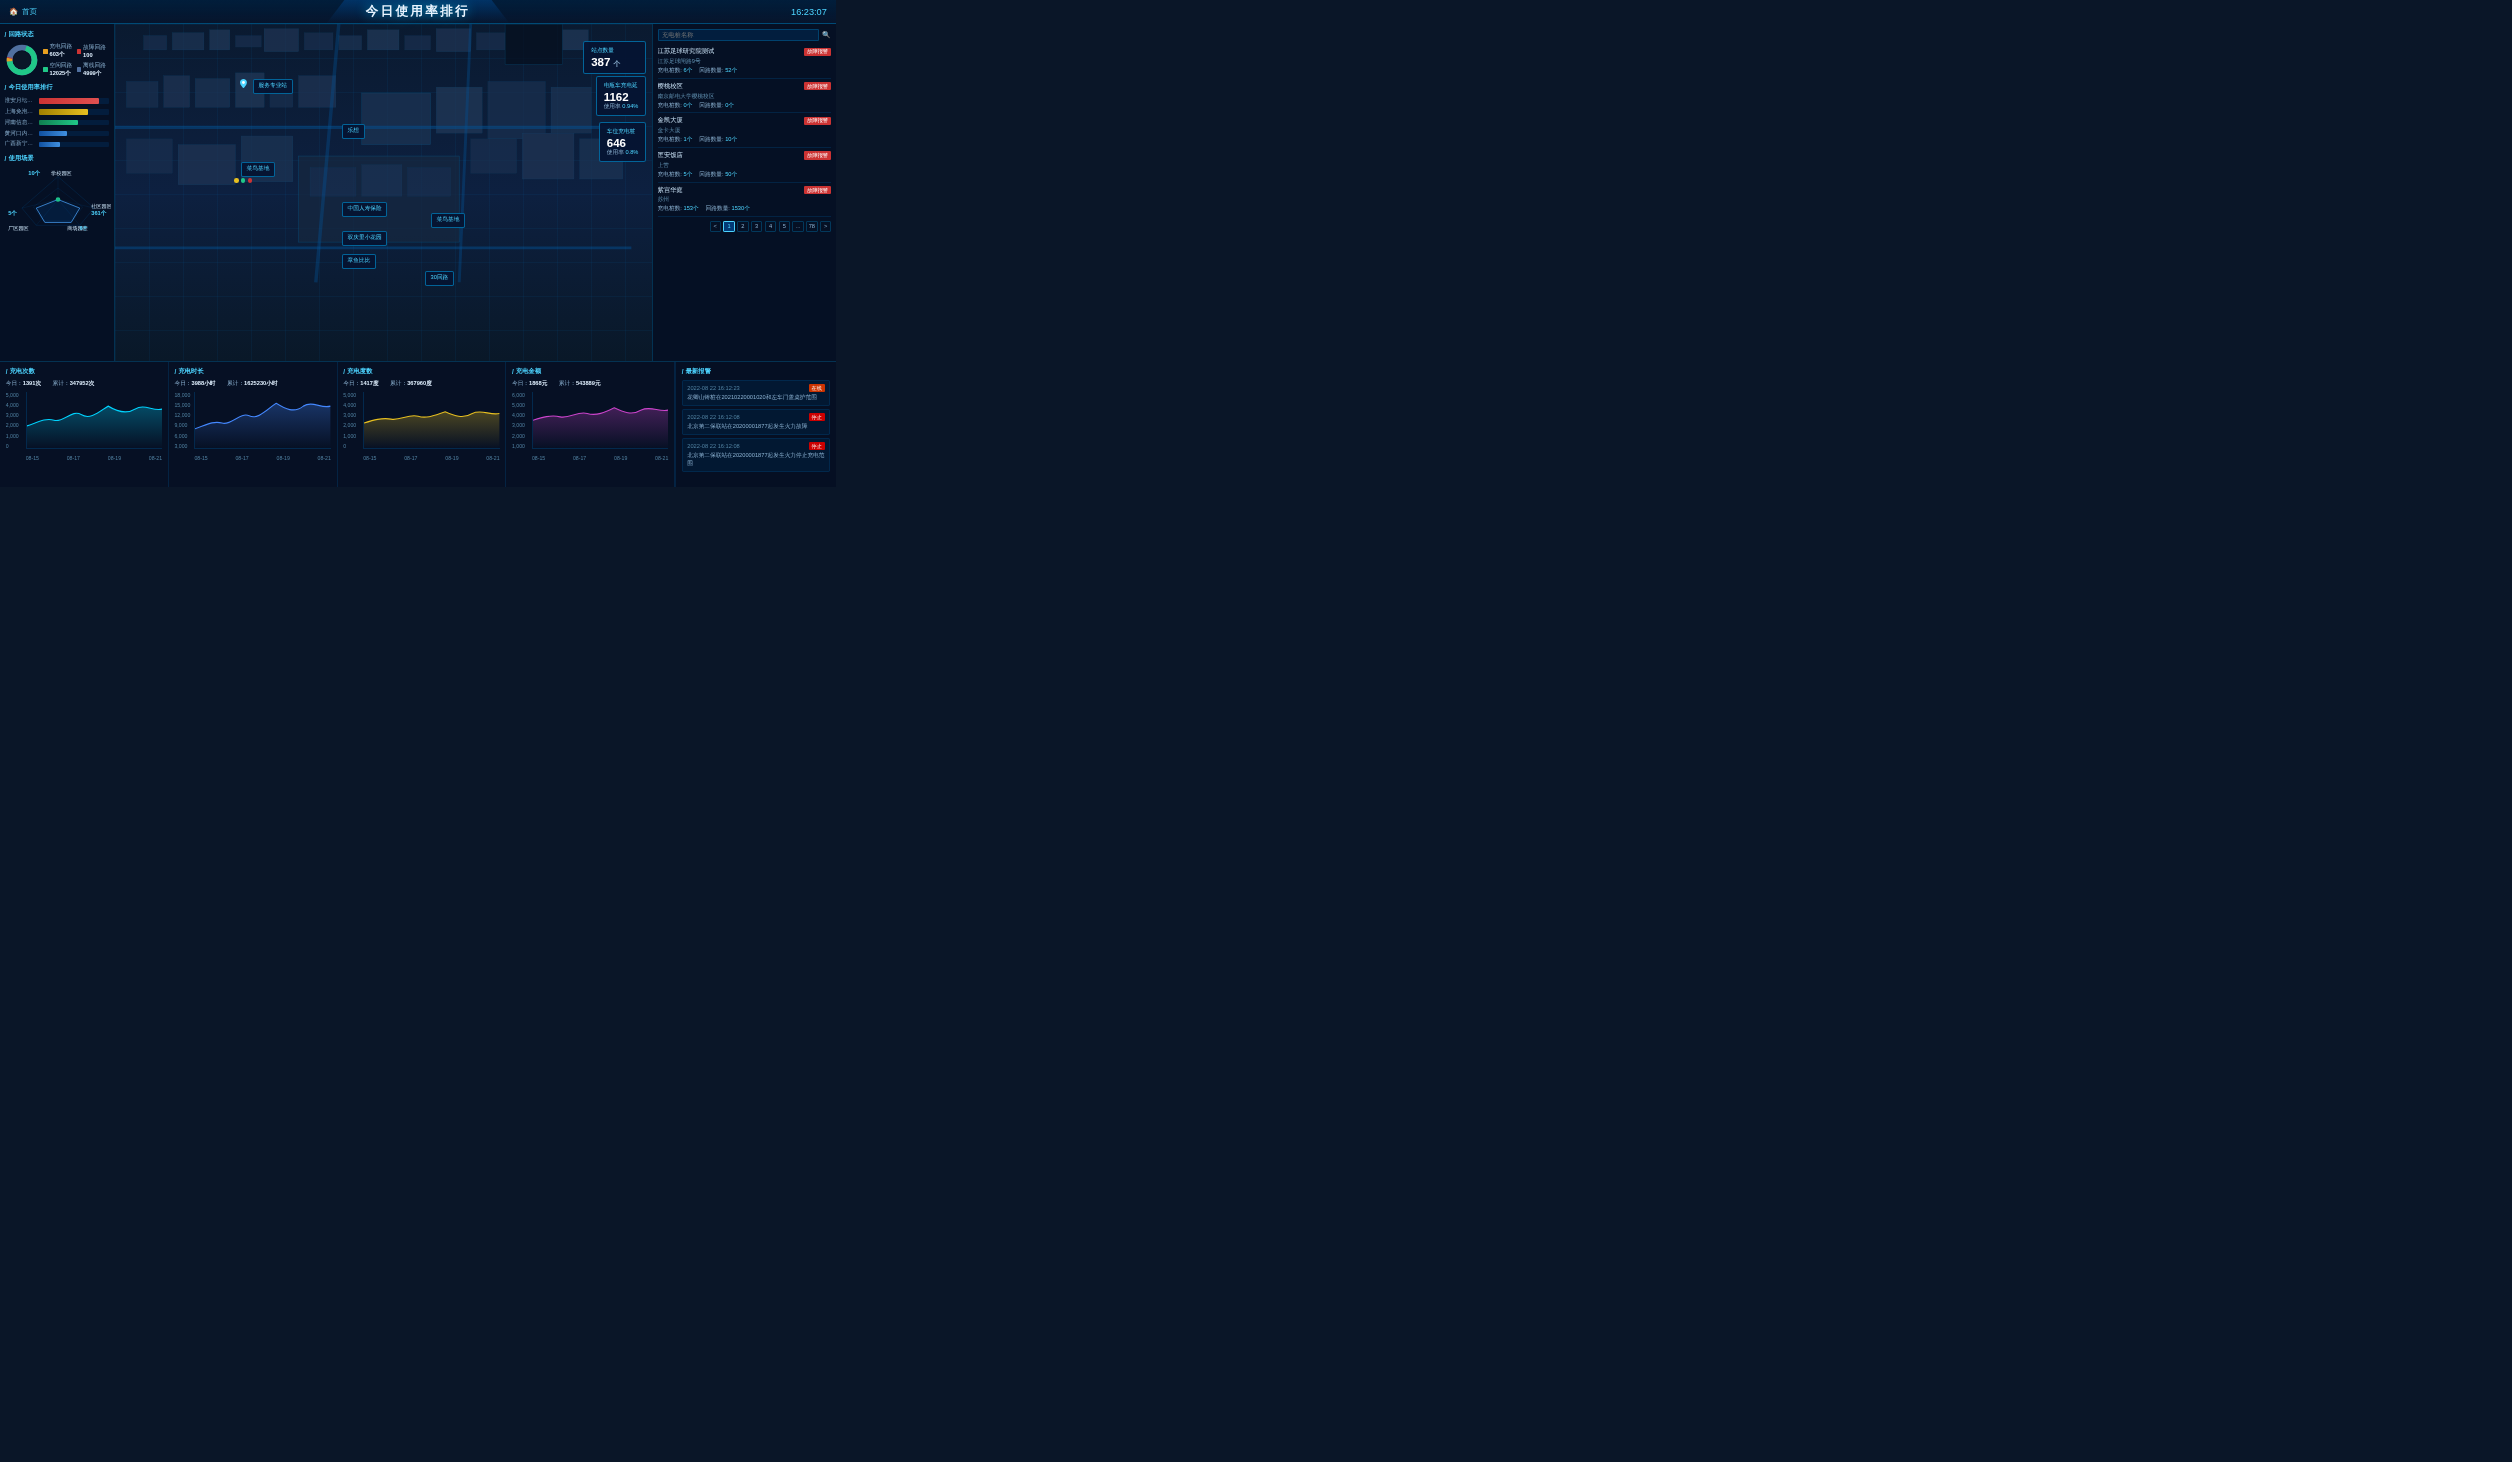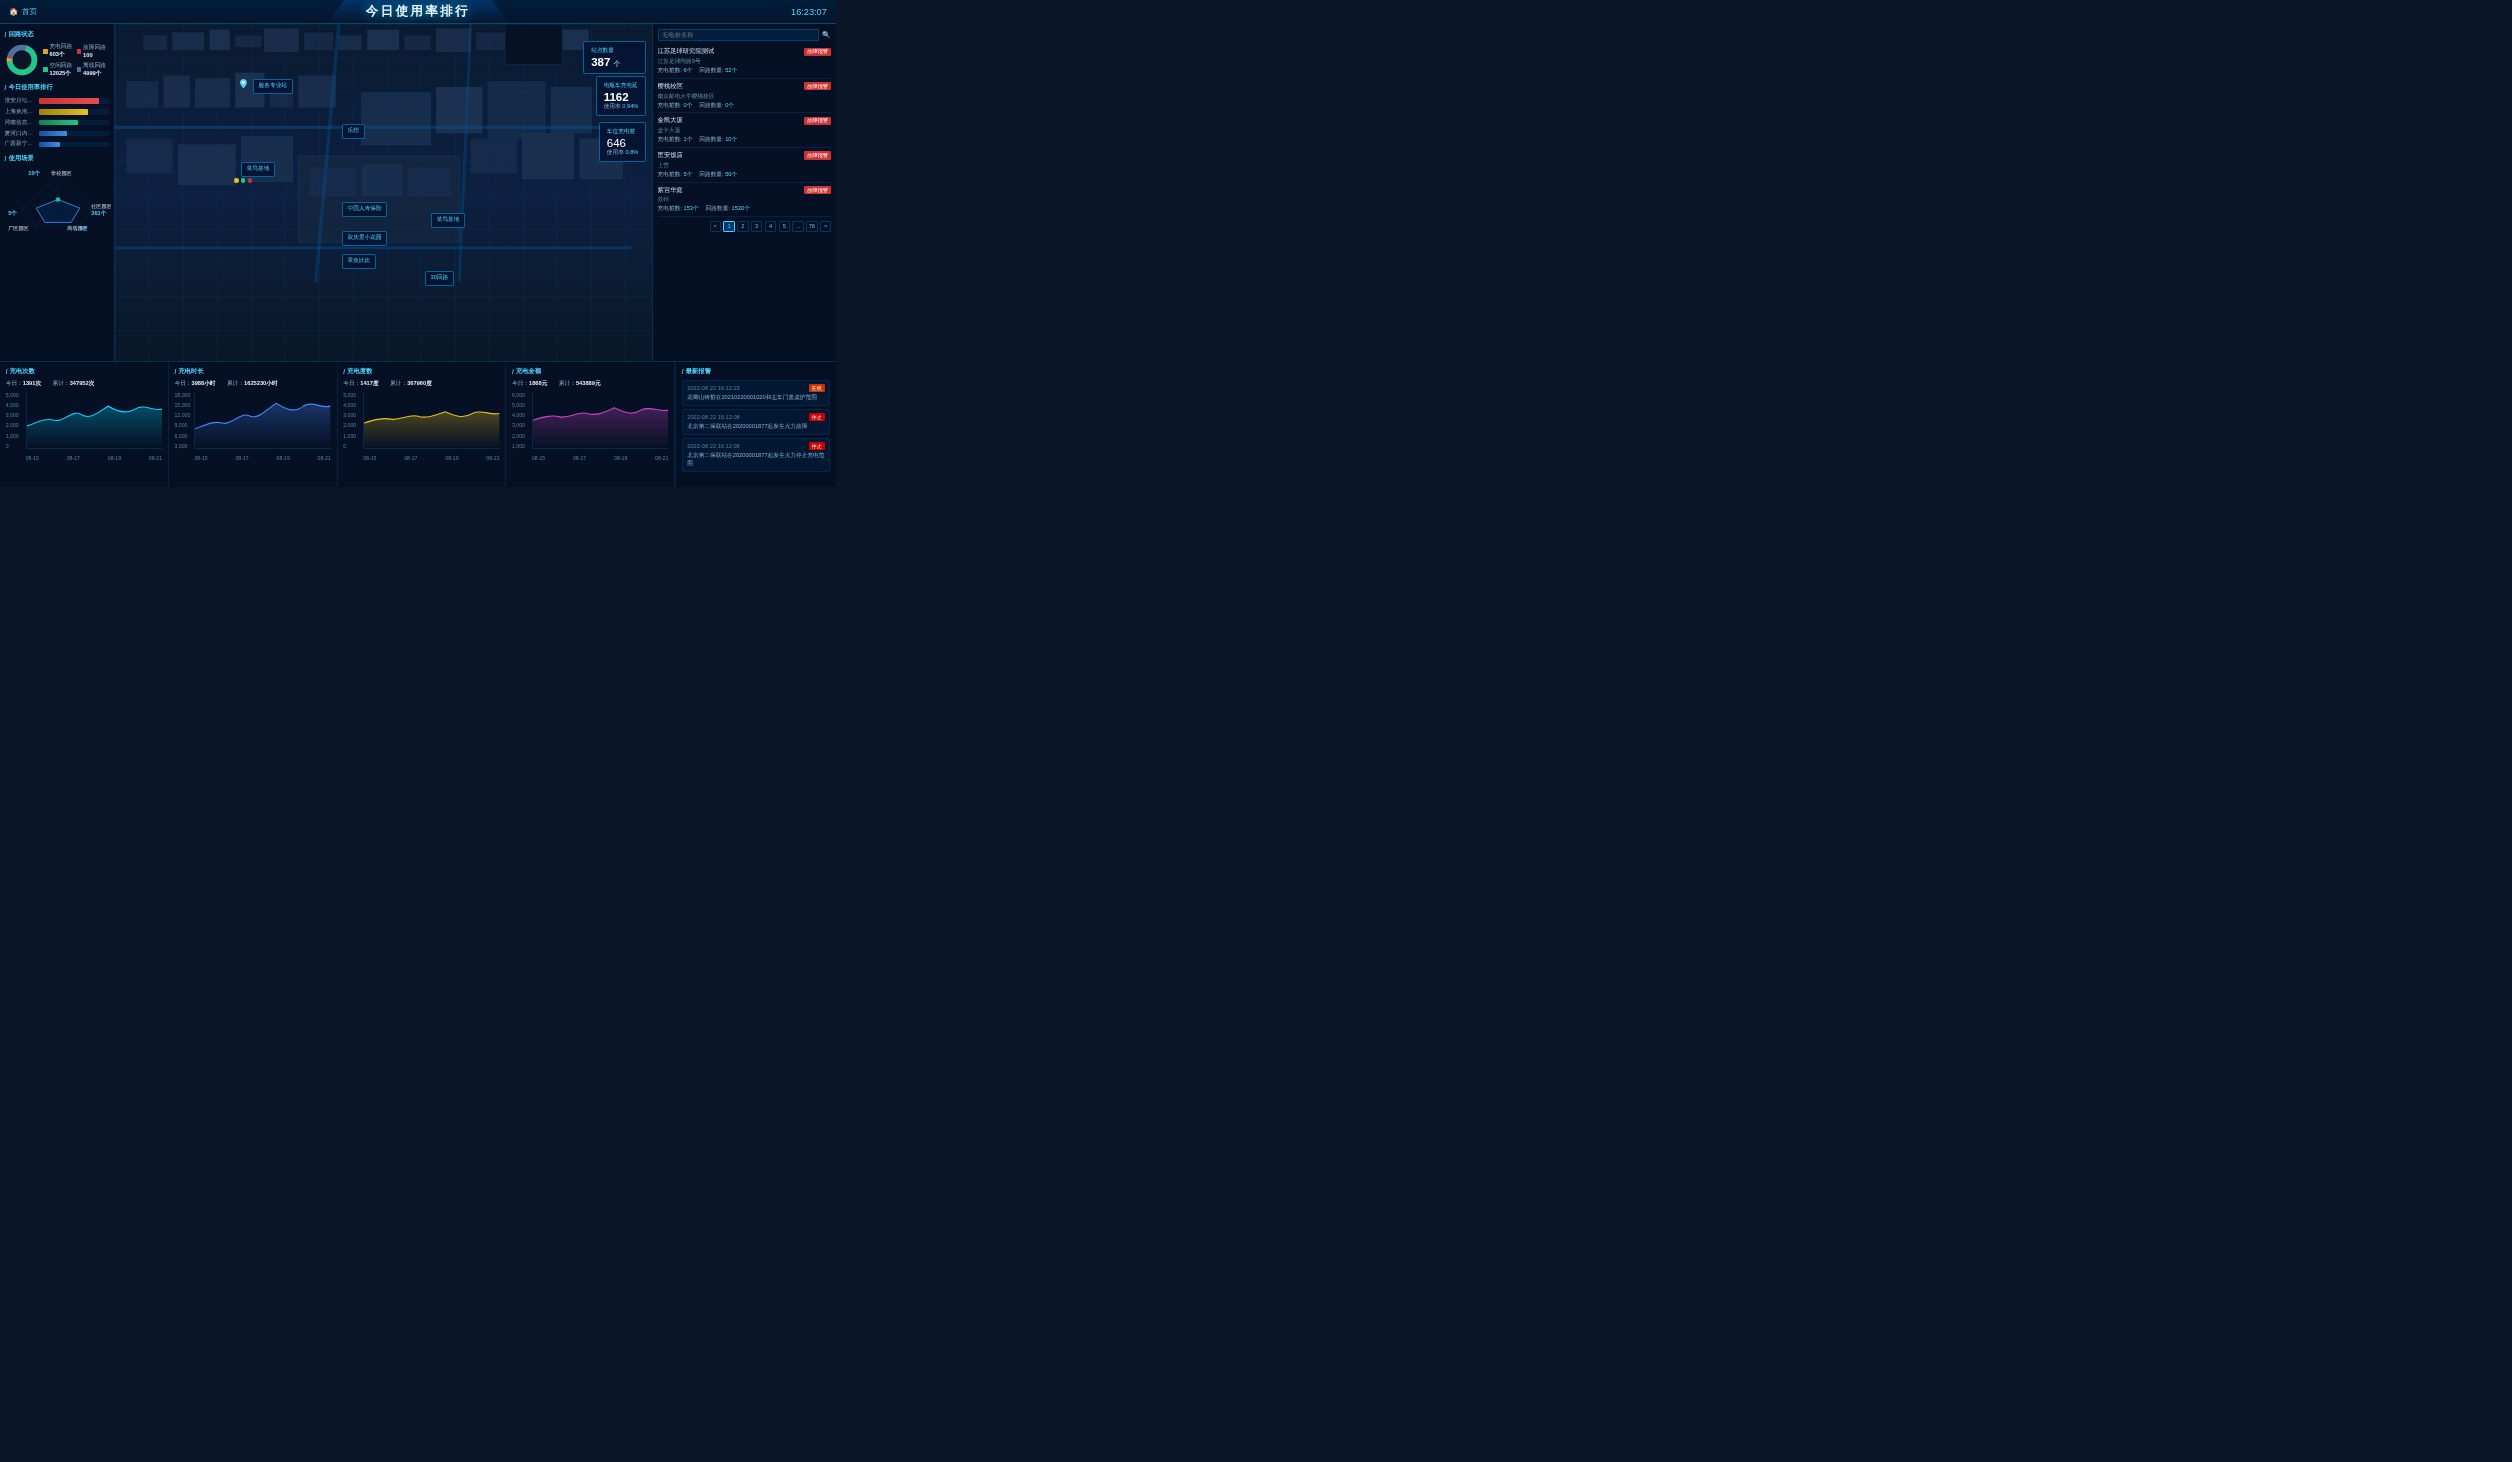--- a/index.html
+++ b/index.html
@@ -518,21 +518,21 @@
   </div>
 
   <div style="position:absolute;top:52px;right:5.7px;background:rgba(5,20,50,0.92);border:0.6px solid rgba(0,180,255,0.5);border-radius:2.3px;padding:4.6px 6.9px;">
     <div style="color:#4dd4ff;font-size:5.7px;margin-bottom:1.1px;">电瓶车充电延</div>
     <div style="color:#fff;font-size:11.5px;font-weight:bold;">1162</div>
     <div style="color:#8ab0d0;font-size:5.7px;">使用率 <span style="color:#4dd4ff;">0.94%</span></div>
   </div>
 
   <div style="position:absolute;top:98px;right:5.7px;background:rgba(5,20,50,0.92);border:0.6px solid rgba(0,180,255,0.5);border-radius:2.3px;padding:4.6px 6.9px;">
     <div style="color:#4dd4ff;font-size:5.7px;margin-bottom:1.1px;">车位充电桩</div>
-    <div style="color:#fff;font-size:11.5px;font-weight:normal;">646</div>
+    <div style="color:#fff;font-size:11.5px;font-weight:bold;">646</div>
     <div style="color:#8ab0d0;font-size:5.7px;">使用率 <span style="color:#4dd4ff;">0.8%</span></div>
   </div>
 
   <div class="map-tooltip" style="top:55px;left:138px;">服务专业站</div>
   <div class="map-tooltip" style="top:100px;left:227px;">乐想</div>
   <div class="map-tooltip" style="top:138px;left:126px;">菜鸟基地</div>
   <div class="map-tooltip" style="top:178px;left:227px;">中国人寿保险</div>
   <div class="map-tooltip" style="top:207px;left:227px;">双庆里小花园</div>
   <div class="map-tooltip" style="top:230px;left:227px;">章鱼比比</div>
   <div class="map-tooltip" style="top:189px;left:316px;">菜鸟基地</div>

